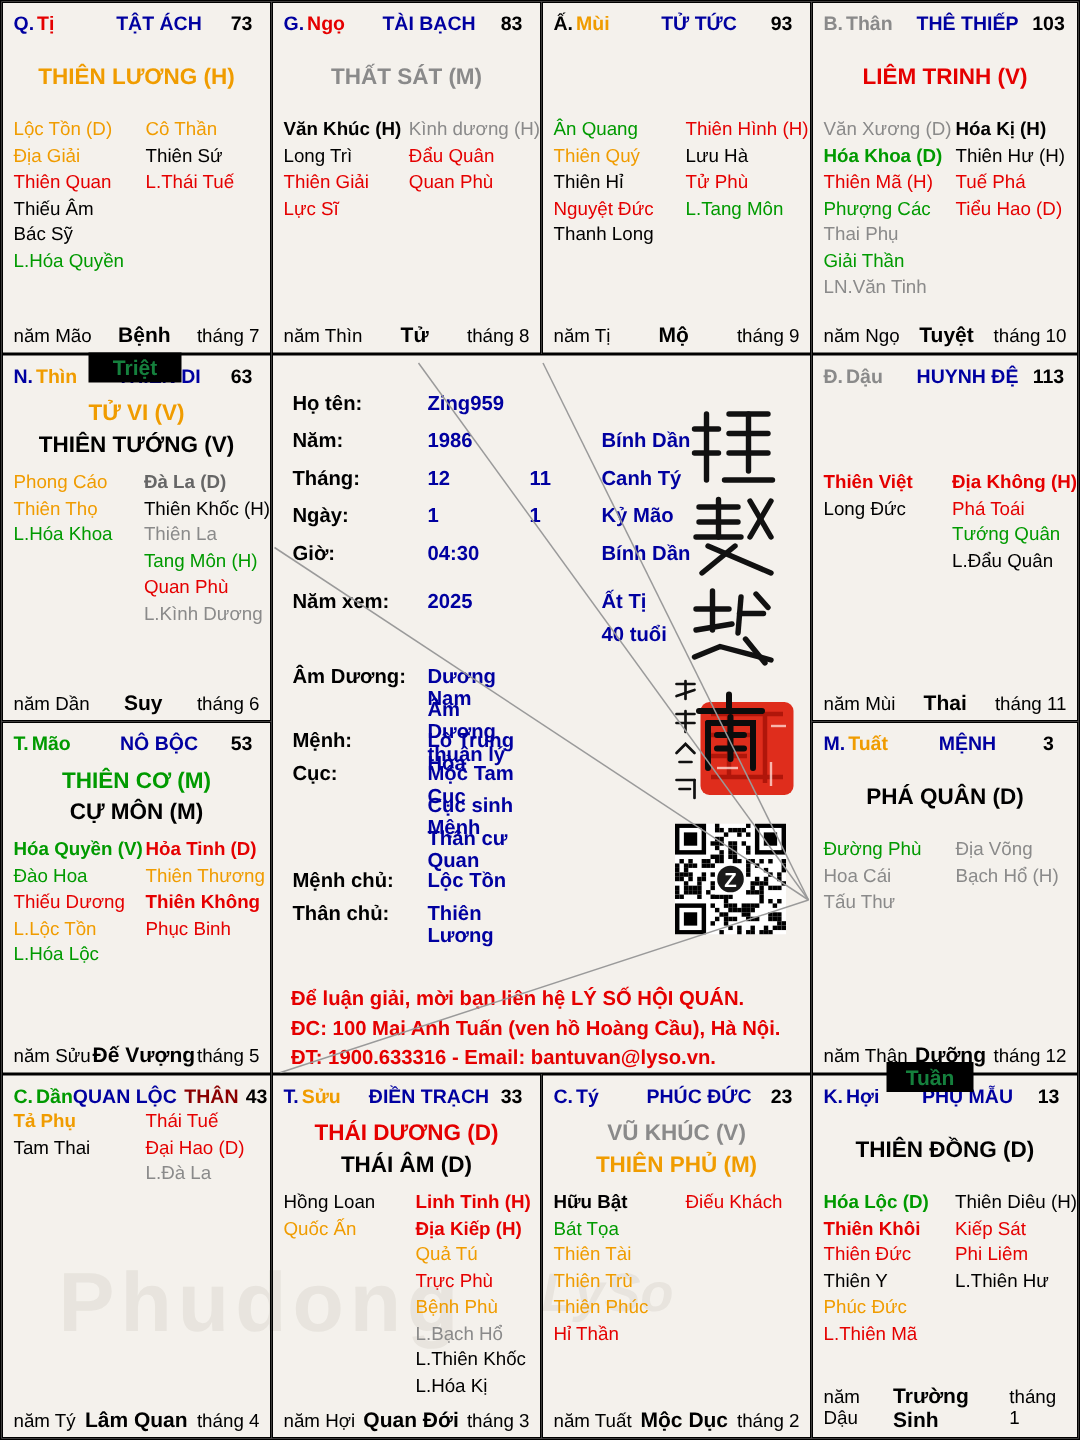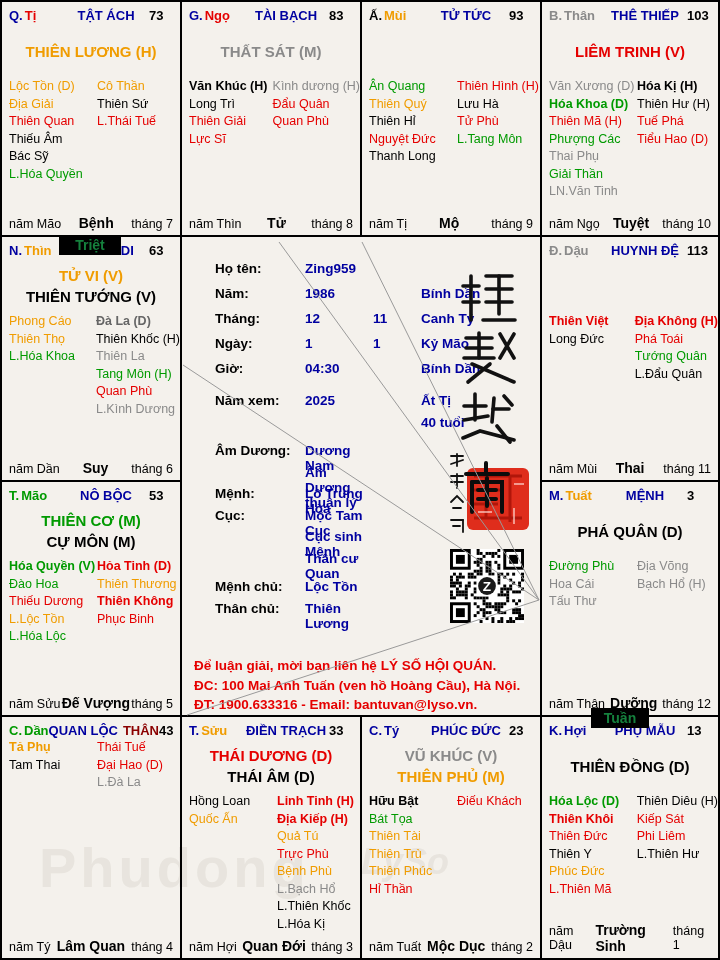--- a/index.html
+++ b/index.html
@@ -9,21 +9,21 @@
          display:grid;grid-template-columns:180px 180px 180px 178px;grid-template-rows:235px 245px 235px 243px;}
   .watermark{position:absolute;z-index:1;color:rgba(125,113,95,0.10);font-weight:bold;pointer-events:none;white-space:nowrap;}
   .wm1{left:38px;top:834px;font-size:56px;letter-spacing:4px;}
   .wm2{left:360px;top:840px;font-size:36px;font-style:italic;}
   .cell{position:relative;border:1px solid #000;z-index:2;overflow:hidden;}
   .cell-head{display:flex;align-items:baseline;padding:6px 7px 0 7px;font-size:13px;font-weight:bold;line-height:15px;}
   .chi{width:54px;white-space:nowrap;}
   .stem{margin-right:2px;}
   .palace{flex:1;text-align:center;color:#0000a0;white-space:nowrap;}
   .palace2{color:#8b0000;margin-left:5px;}
-  .num{min-width:24px;text-align:left;color:#000;}
+  .num{min-width:24px;text-align:center;color:#000;}
   .mains{height:52px;display:flex;flex-direction:column;justify-content:center;align-items:center;margin-top:2px;}
   .main{font-size:15px;font-weight:bold;line-height:21px;white-space:nowrap;}
   .stars{display:flex;padding:1px 0 0 7px;}
   .col-l{width:88px;}
   .col-r{flex:1;}
   .star{font-size:12.5px;line-height:17.5px;white-space:nowrap;}
   .cell-foot{position:absolute;left:7px;right:7px;bottom:4px;display:flex;justify-content:space-between;align-items:baseline;font-size:12.5px;color:#000;}
   .stage{font-weight:bold;font-size:14px;}
   
   .s-n{color:#0000a0;}
@@ -36,21 +36,21 @@
   .s-k{color:#000;}
   .s-kb{color:#000;font-weight:bold;}
   .s-y{color:#8a8a8a;}
   .s-yb{color:#666;font-weight:bold;}
   
   .center{position:relative;grid-column:2/4;grid-row:2/4;border:1px solid #000;z-index:2;}
   .info{position:absolute;left:0;top:24px;right:0;}
   .info-row{display:flex;height:25px;align-items:baseline;font-size:13.5px;font-weight:bold;}
   .info-row.c{height:21.5px;}
   .info-row.gap{margin-top:7px;}
-  .i-l{width:90px;margin-left:33px;color:#000;}
+  .i-l{width:90px;margin-left:13px;color:#000;}
   .i-v1{width:68px;color:#0000a0;}
   .i-v2{width:32px;color:#0000a0;}
   .i-v3{flex:1;color:#0000a0;padding-left:16px;}
   .contact{position:absolute;left:12px;top:419px;color:#e50000;font-weight:bold;font-size:13.5px;line-height:19.5px;white-space:nowrap;}
   .lines{position:absolute;left:0;top:0;pointer-events:none;z-index:4;}
   .callig{position:absolute;left:258px;top:25px;pointer-events:none;}
   .qr{position:absolute;left:268px;top:312px;}
   .badge{position:absolute;z-index:6;background:#000;color:#15803d;font-weight:bold;font-size:14px;display:flex;align-items:center;justify-content:center;}
   .badge-triet{left:58px;top:234px;width:62px;height:20px;}
   .badge-tuan{left:590px;top:707px;width:58px;height:20px;}

